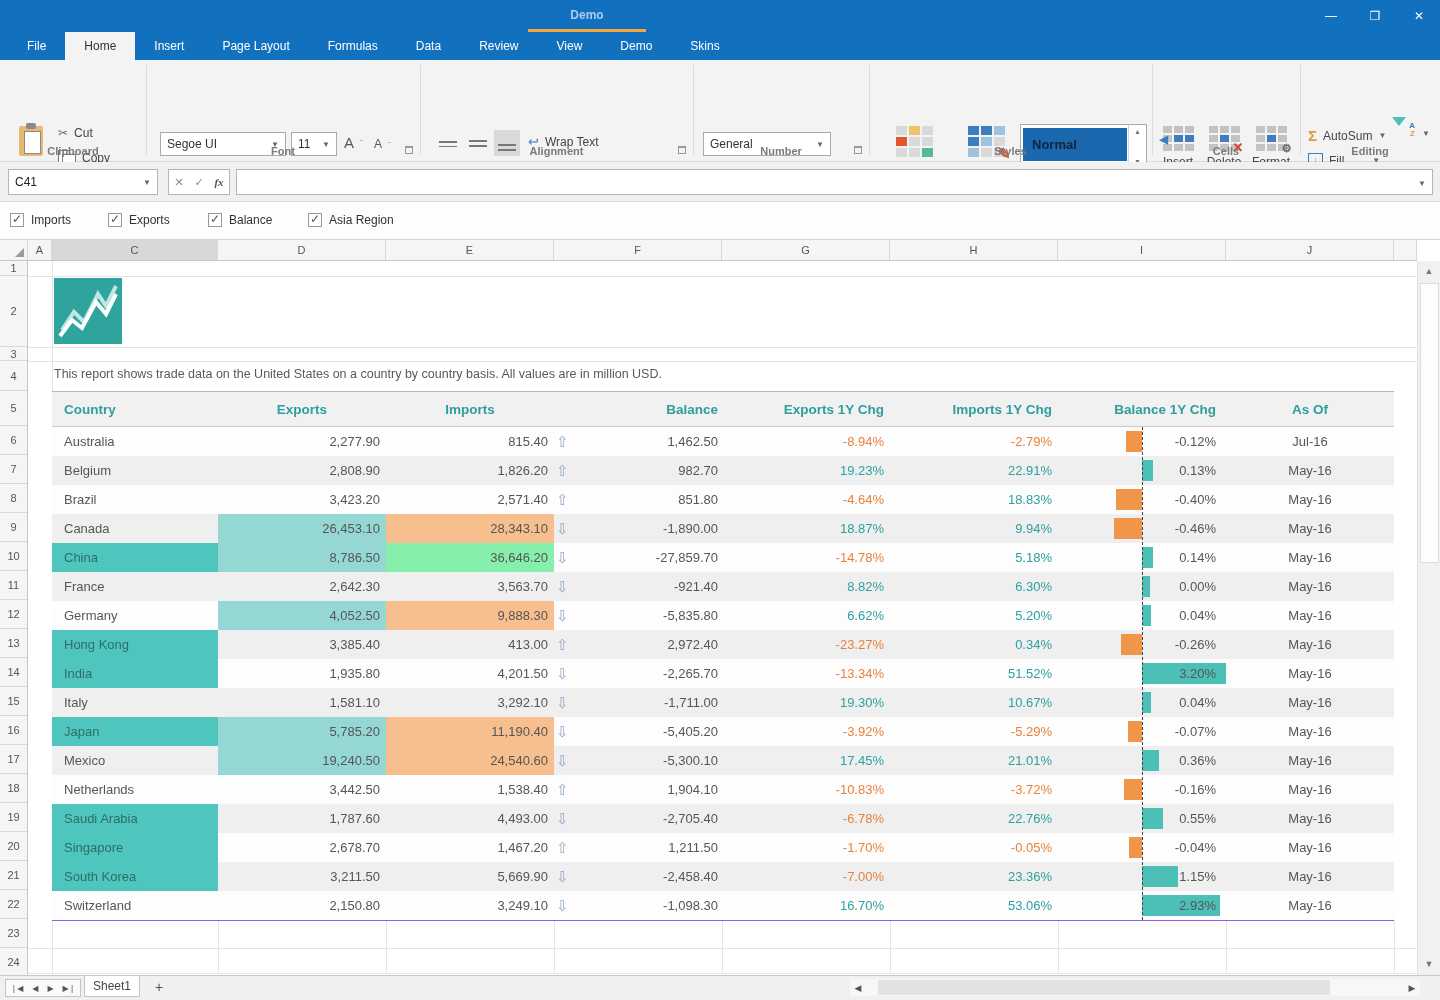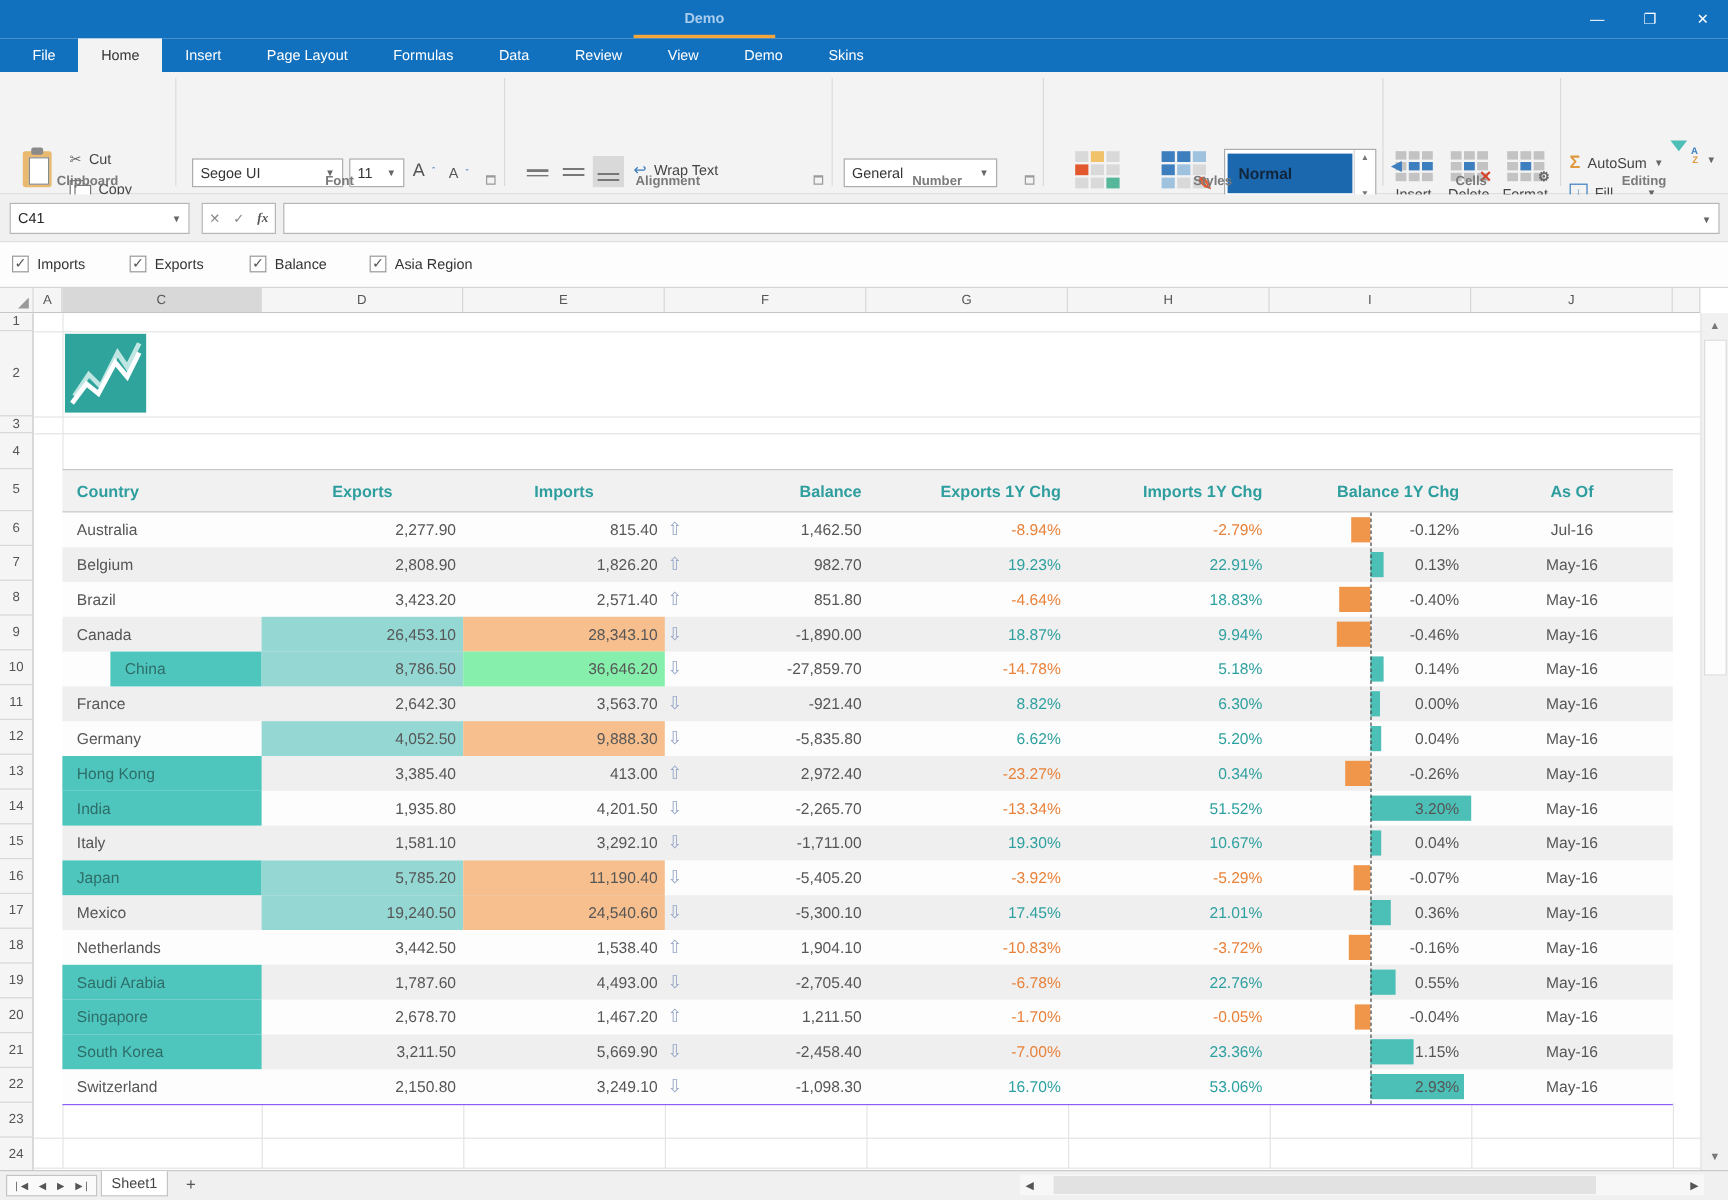--- a/index.html
+++ b/index.html
@@ -455,20 +455,21 @@
         <div class="rh" style="height: 29px;">22</div>
         <div class="rh" style="height: 29px;">23</div>
         <div class="rh" style="height: 29px;">24</div>
       </div>
     <div class="canvas" id="canvas">
       <svg class="logo" width="68" height="66">
         <rect width="68" height="66" fill="#2FA49C"></rect>
         <polyline points="8,52 20,34 30,44 44,16 52,28 62,8" fill="none" stroke="#BFE6E2" stroke-width="4"></polyline>
         <polyline points="6,58 18,42 28,50 42,24 52,36 62,16" fill="none" stroke="#FFFFFF" stroke-width="4"></polyline>
       </svg>
+      <div class="subtitle">This report shows trade data on the United States on a country by country basis. All values are in million USD.</div>
       <div class="ttable" id="ttable">
         <div class="thead" id="thead">
             <div class="cl">Country</div>
             <div class="cc">Exports</div>
             <div class="cc">Imports</div>
             <div></div>
             <div class="cr4">Balance</div>
             <div class="cr">Exports 1Y Chg</div>
             <div class="cr">Imports 1Y Chg</div>
             <div class="cr10">Balance 1Y Chg</div>
@@ -525,21 +526,21 @@
               <div class="cr4">-1,890.00</div>
               <div class="cr" style="color: rgb(47, 160, 160);">18.87%</div>
               <div class="cr" style="color: rgb(47, 160, 160);">9.94%</div>
               <div class="barcell">
                 <div class="bar" style="width: 28.1px; left: 55.9px; background: rgb(240, 150, 75);"></div>
                 <div class="bcv cr10">-0.46%</div>
               </div>
               <div class="cc">May-16</div>
             </div>
             <div class="trow">
-              <div class="cl" style="background: rgb(79, 198, 189); color: rgb(46, 110, 105); height: 29px; line-height: 29px; margin-left: 40px;">China</div>
+              <div class="cl" style="background: rgb(79, 198, 189); color: rgb(46, 110, 105); height: 29px; line-height: 29px;">China</div>
               <div class="cr" style="background: rgb(149, 216, 211); height: 29px; line-height: 29px;">8,786.50</div>
               <div class="cr" style="background: #86efac; height: 29px; line-height: 29px;">36,646.20</div>
               <div class="trend">⇩</div>
               <div class="cr4">-27,859.70</div>
               <div class="cr" style="color: rgb(232, 130, 58);">-14.78%</div>
               <div class="cr" style="color: rgb(47, 160, 160);">5.18%</div>
               <div class="barcell">
                 <div class="bar" style="width: 11.36px; left: 84px; background: rgb(76, 191, 183);"></div>
                 <div class="bcv cr10">0.14%</div>
               </div>

